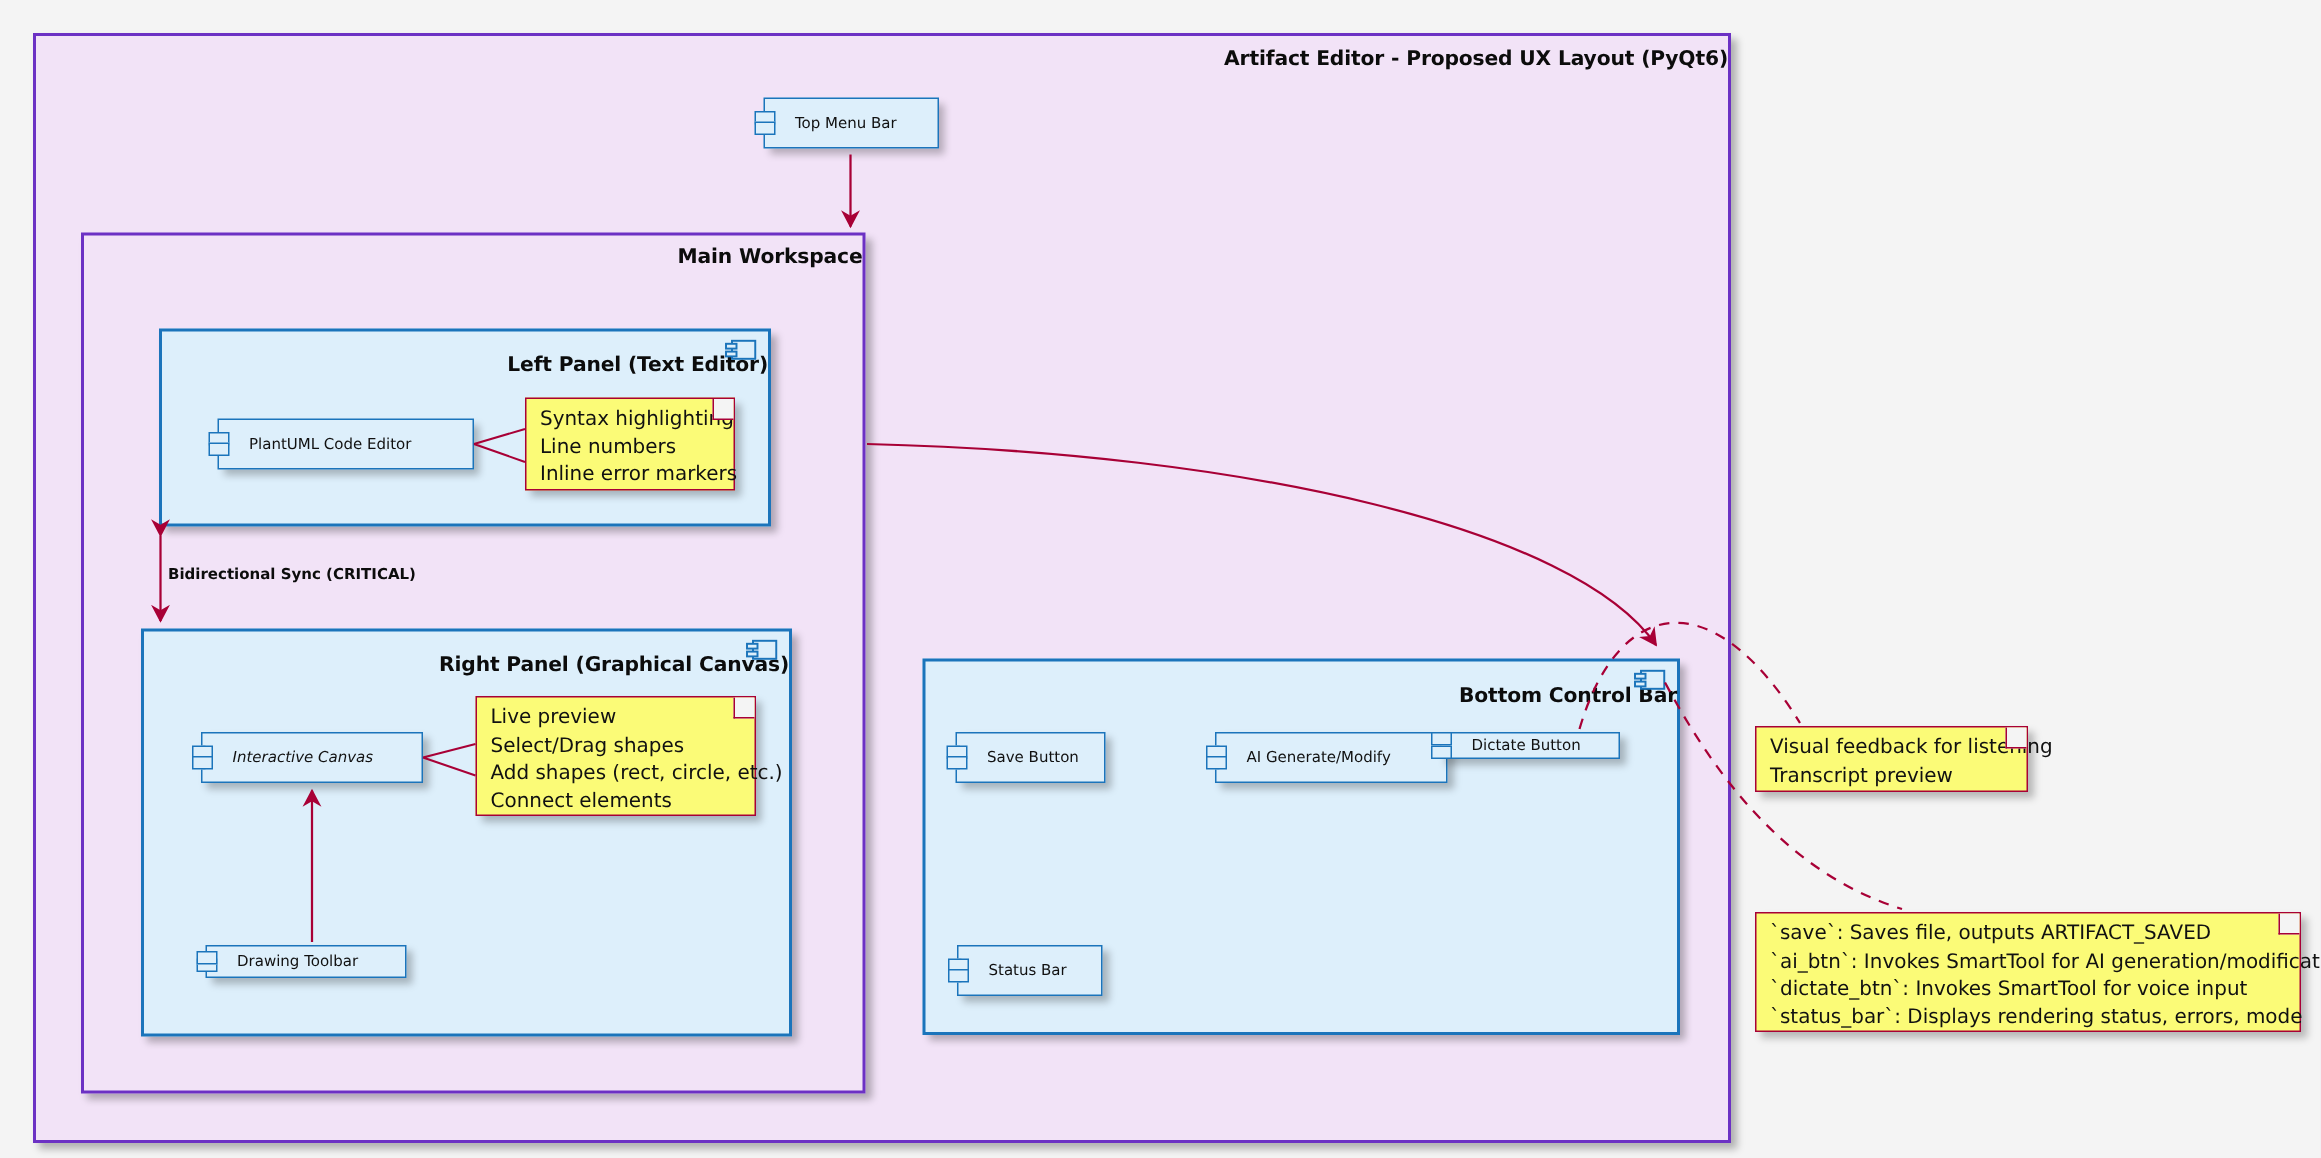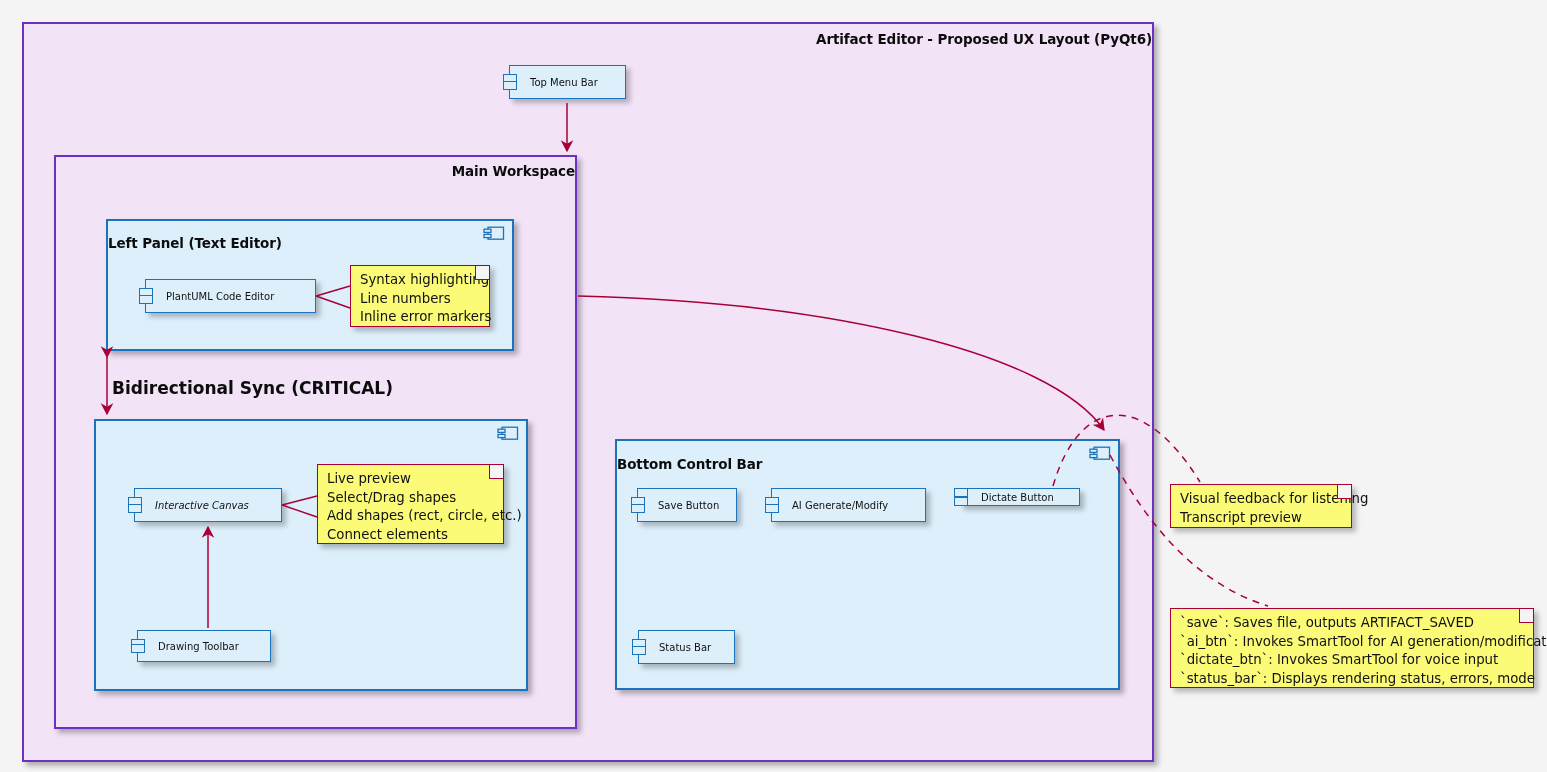--- a/index.html
+++ b/index.html
@@ -38,21 +38,21 @@
 
   
   .panel {
     border: 2px solid #1b74bb;
     background: #ddeffb;
     box-shadow: 4px 4px 5px rgba(0,0,0,0.28);
   }
   .panel-title {
     position: absolute;
     left: 0; right: 0;
-    text-align: left;
+    text-align: right;
     font-weight: bold;
     font-size: 13.5px;
     color: #0c0c0c;
     letter-spacing: -0.1px;
   }
   
   .comp-icon {
     position: absolute;
     width: 22px;
     height: 15px;
@@ -113,21 +113,21 @@
   
   #links {
     position: absolute;
     left: 0; top: 0;
     width: 1547px; height: 772px;
     pointer-events: none;
   }
   .link-label {
     position: absolute;
     font-weight: bold;
-    font-size: 17px;
+    font-size: 10px;
     color: #0c0c0c;
     white-space: nowrap;
   }
 </style>
 </head>
 <body>
 
 <div id="stage">
 
   <div class="abs pkg" style="left:22px; top:22px; width:1132px; height:740px;">
@@ -162,20 +162,21 @@
   </div>
 
   <div class="abs note" style="left:350px; top:265px; width:140px; height:62px;">
     <div class="fold"></div>
     <div>Syntax highlighting</div>
     <div>Line numbers</div>
     <div>Inline error markers</div>
   </div>
 
   <div class="abs panel" style="left:94px; top:419px; width:434px; height:272px;">
+    <div class="panel-title" style="top:14px;">Right Panel (Graphical Canvas)</div>
     <svg class="comp-icon" viewBox="0 0 22 15" style="right:7px; top:5px;">
       <rect x="5" y="1.2" width="15.5" height="12" fill="#ddeffb" stroke="#1b74bb" stroke-width="1.3"></rect>
       <rect x="1" y="3.2" width="7" height="3.2" fill="#ddeffb" stroke="#1b74bb" stroke-width="1.3"></rect>
       <rect x="1" y="8.4" width="7" height="3.2" fill="#ddeffb" stroke="#1b74bb" stroke-width="1.3"></rect>
     </svg>
   </div>
 
   <div class="abs comp" style="left:134px; top:488px; width:148px; height:34px;font-style:italic;">
     <span class="spine"></span>
     <span class="tab t1"></span>
@@ -184,21 +185,21 @@
   </div>
 
   <div class="abs note" style="left:317px; top:464px; width:187px; height:80px;">
     <div class="fold"></div>
     <div>Live preview</div>
     <div>Select/Drag shapes</div>
     <div>Add shapes (rect, circle, etc.)</div>
     <div>Connect elements</div>
   </div>
 
-  <div class="abs comp" style="left:137px; top:630px; width:134px; height:32px;">
+  <div class="abs comp" style="left:137px; top:630px; width:134px; height:22px;">
     <span class="spine"></span>
     <span class="tab t1"></span>
     <span class="tab t2"></span>
     <span>Drawing Toolbar</span>
   </div>
 
   <div class="link-label" style="left:112px; top:378px;">Bidirectional Sync (CRITICAL)</div>
 
   <div class="abs panel" style="left:615px; top:439px; width:505px; height:251px;padding-left:42px;">
     <div class="panel-title" style="top:15px;">Bottom Control Bar</div>
@@ -209,21 +210,21 @@
     </svg>
   </div>
 
   <div class="abs comp" style="left:637px; top:488px; width:100px; height:34px;">
     <span class="spine"></span>
     <span class="tab t1"></span>
     <span class="tab t2"></span>
     <span>Save Button</span>
   </div>
 
-  <div class="abs comp" style="left:771px; top:488px; width:155px; height:34px;">
+  <div class="abs comp" style="left:810px; top:488px; width:155px; height:34px;">
     <span class="spine"></span>
     <span class="tab t1"></span>
     <span class="tab t2"></span>
     <span>AI Generate/Modify</span>
   </div>
 
   <div class="abs comp" style="left:960px; top:488px; width:120px; height:18px;">
     <span class="spine"></span>
     <span class="tab t1"></span>
     <span class="tab t2"></span>

